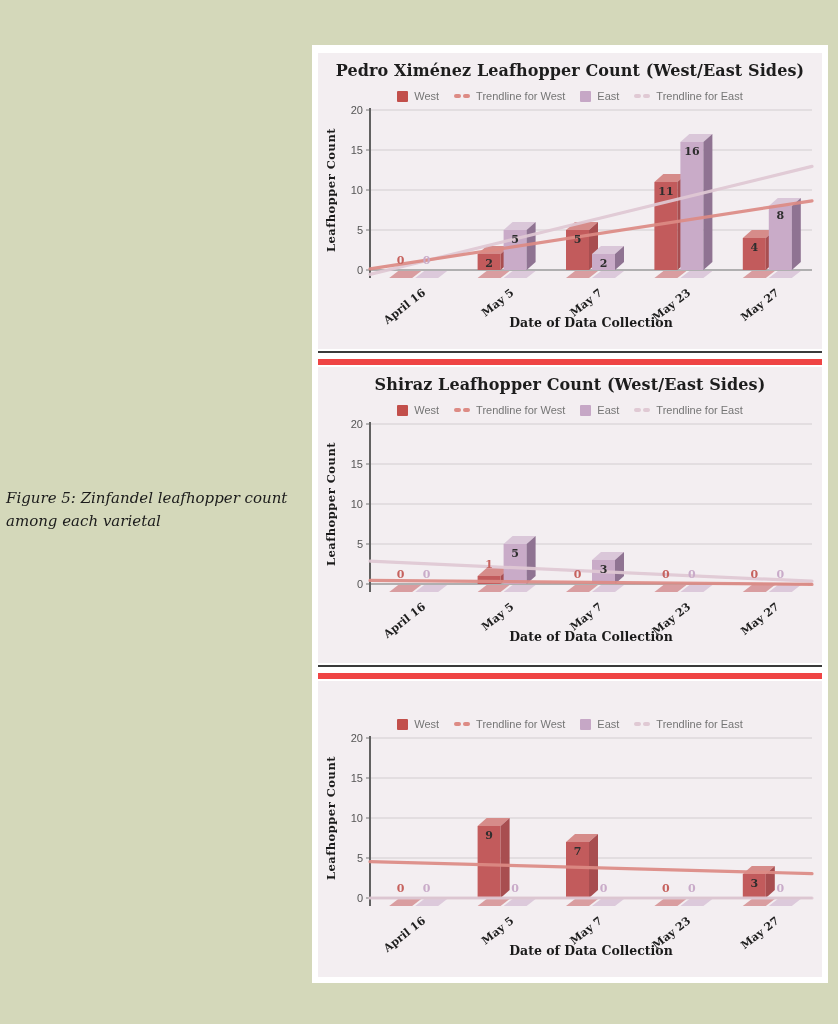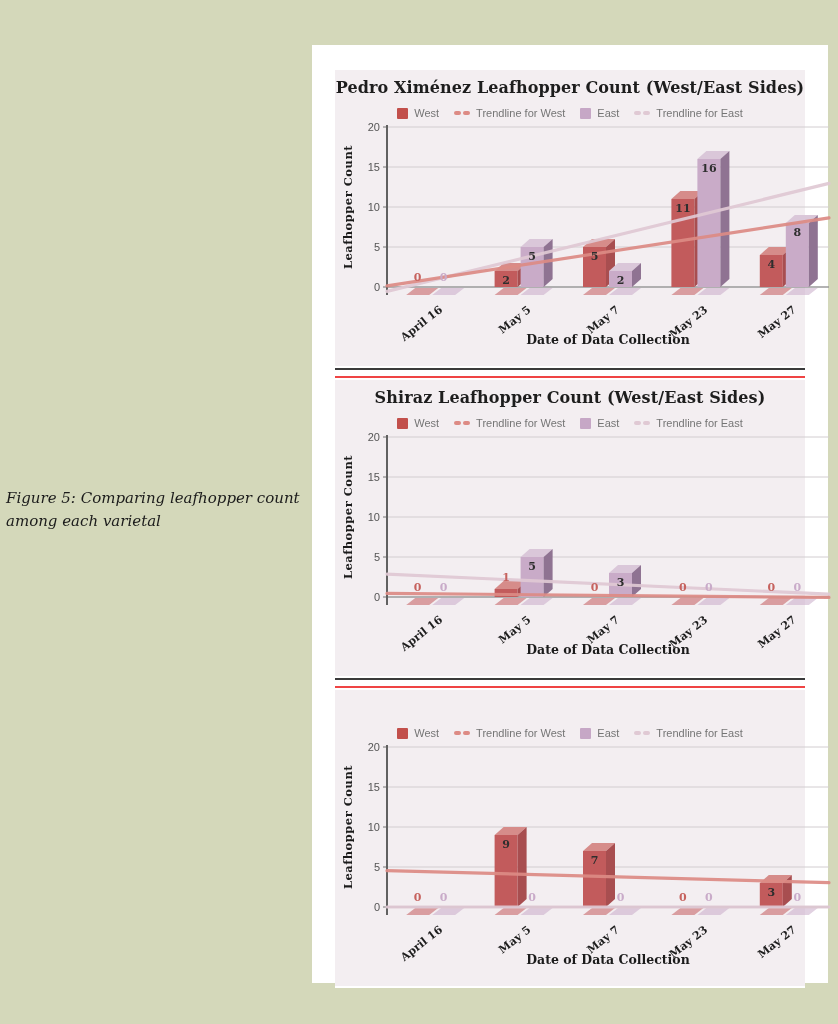--- a/index.html
+++ b/index.html
@@ -8,45 +8,45 @@
     background:#d4d8ba;
     font-family:"Liberation Sans",sans-serif;
   }
   .caption{
     position:absolute;left:6px;top:487px;width:318px;
     font-family:"DejaVu Serif",serif;font-style:italic;
     font-size:15px;line-height:1.5;color:#1b1b1b;
   }
   .card{
     position:absolute;left:312px;top:45px;width:516px;height:938px;
-    background:#ffffff;padding:23px;box-sizing:border-box;
+    background:#ffffff;padding:6px;box-sizing:border-box;
   }
   .frame{background:#ffffff;padding:2px 0;}
-  .frame + .frame{margin-top:6px;border-top:2px solid #ef4444;text-decoration:underline;}
+  .frame + .frame{margin-top:6px;border-top:6px solid #ef4444;text-decoration:underline;}
   .frame:not(:last-child){border-bottom:2px solid #3a3a3a;}
   .panel{position:relative;height:296px;background:#f3eef1;}
   .chart-title{
     position:absolute;top:8px;left:0;width:100%;text-align:center;
     font-family:"DejaVu Serif",serif;font-size:16px;font-weight:600;
     color:#1d1d1d;letter-spacing:.1px;white-space:nowrap;
   }
   .legend{
     position:absolute;top:37px;left:0;width:100%;
     display:flex;justify-content:center;align-items:center;gap:15px;
   }
   .legend-item{display:flex;align-items:center;gap:6px;font-size:11px;color:#757575;}
   .sw-square{width:11px;height:11px;border-radius:1px;display:inline-block;}
   .sw-line{display:inline-flex;gap:2px;align-items:center;}
   .sw-dash{width:7px;height:3.5px;border-radius:2px;display:inline-block;}
   svg.plot{position:absolute;top:52px;left:0;display:block;}
 </style>
 </head>
 <body>
 
-<div class="caption">Figure 5: Comparing leafhopper count among each varietal</div>
+<div class="caption">Figure 5: Zinfandel leafhopper count among each varietal</div>
 
 <div class="card">
 
   <div class="frame">
     <div class="panel">
       <div class="chart-title">Pedro Ximénez Leafhopper Count (West/East Sides)</div>
       <div class="legend">
           <span class="legend-item">
             <span class="sw-square" style="background: rgb(194, 79, 75);"></span>
             <span>West</span>

